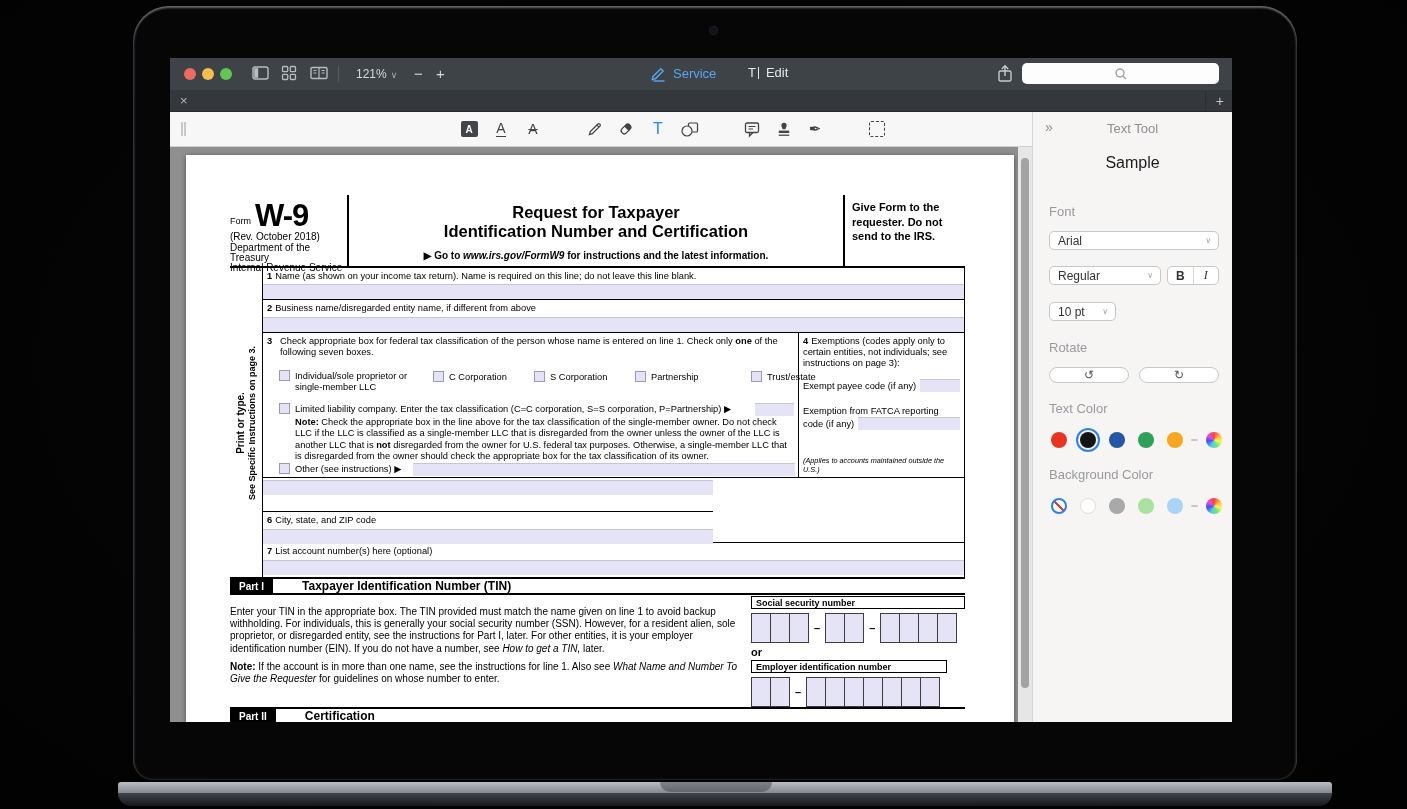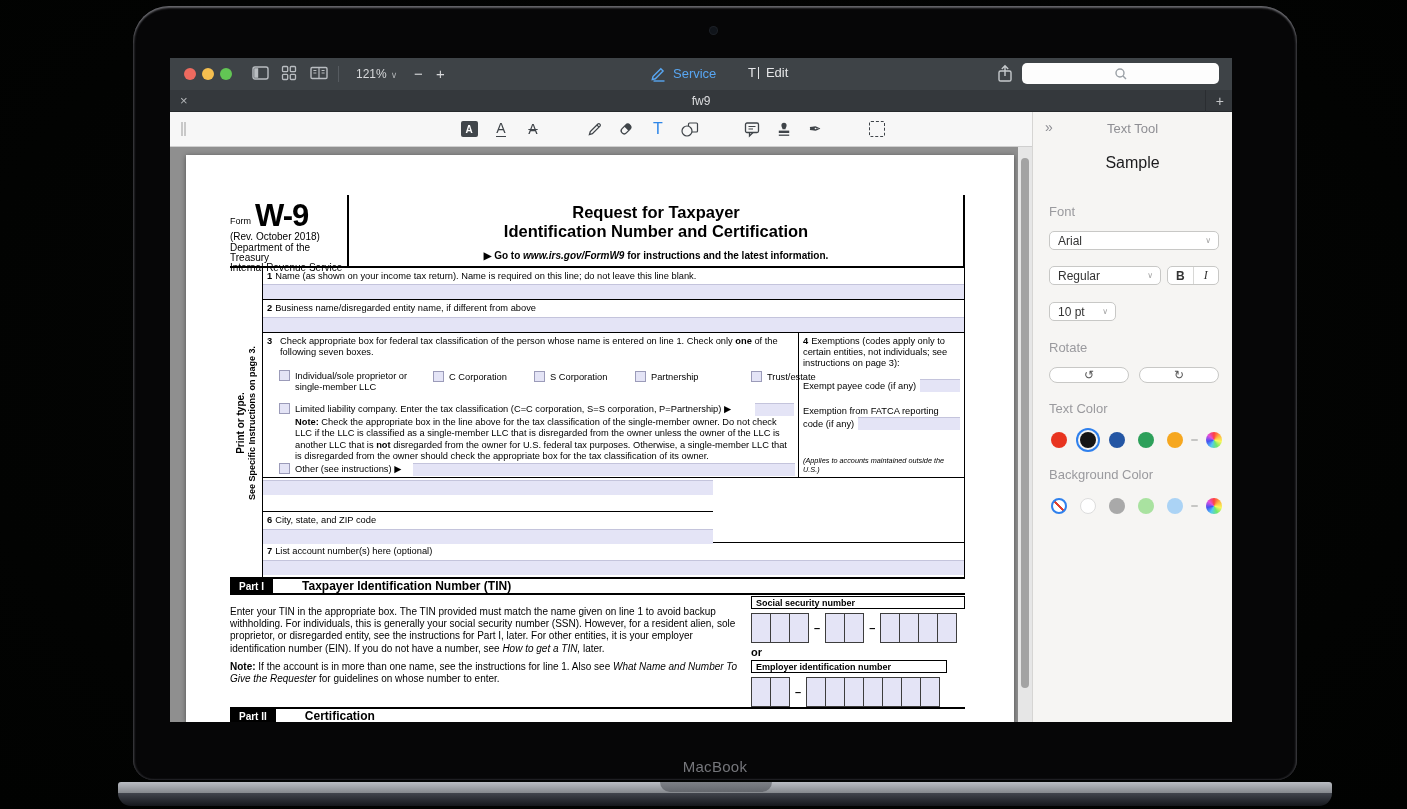--- a/index.html
+++ b/index.html
@@ -136,21 +136,20 @@
   .orlbl{font-weight:bold;font-size:11px;margin:2px 0 2px}
   .einlabel{width:196px}
   svg{display:block}
 </style>
 </head>
 <body>
 
 <div class="stage">
   <div class="lid">
     <div class="webcam"></div>
-    <div class="brand">MacBook</div>
   </div>
 
   <div class="screen">
 
     <div class="titlebar">
       <div class="tl r"></div>
       <div class="tl y"></div>
       <div class="tl g"></div>
       <div class="ticonbar" style="left:82px">
         <svg width="17" height="16" viewBox="0 0 17 16">
@@ -203,21 +202,20 @@
             <svg width="16" height="16" viewBox="0 0 16 16">
               <circle cx="7" cy="7" r="4" fill="none" stroke="#9aa0a6" stroke-width="1.4"></circle>
               <path d="M10 10 L13 13" stroke="#9aa0a6" stroke-width="1.4"></path>
             </svg>
           </span>
       </div>
     </div>
 
     <div class="tabbar">
       <div class="tab-close">×</div>
-      <div class="tab-title">fw9</div>
       <div class="tab-sep"></div>
       <div class="tab-add">+</div>
     </div>
 
     <div class="annbar">
       <div class="drag"></div>
       <div class="ticon" style="left:287px">
           <span class="i-hl">A</span>
         </div>
       <div class="ticon" style="left:319px">
@@ -282,20 +280,21 @@
                 <span class="fh-w9">W-9</span>
               </div>
               <div class="fh-small">(Rev. October 2018)</div>
               <div class="fh-small" style="margin-top:2px">Department of the Treasury</div>
               <div class="fh-small" style="margin-top:0">Internal Revenue Service</div>
             </div>
             <div class="fh-mid">
               <div class="fh-title"><span>Request for Taxpayer</span><br><span>Identification Number and Certification</span></div>
               <div class="fh-goto"><span>▶</span><span> Go to </span><i>www.irs.gov/FormW9</i><span> for instructions and the latest information.</span></div>
             </div>
+            <div class="fh-right">Give Form to the requester. Do not send to the IRS.</div>
           </div>
 
           <div class="fbody">
             <div class="fmargin">
               <div class="vrot">
                 <div class="l1">Print or type.</div>
                 <div class="l2">See Specific Instructions on page 3.</div>
               </div>
             </div>
             <div class="frows">

